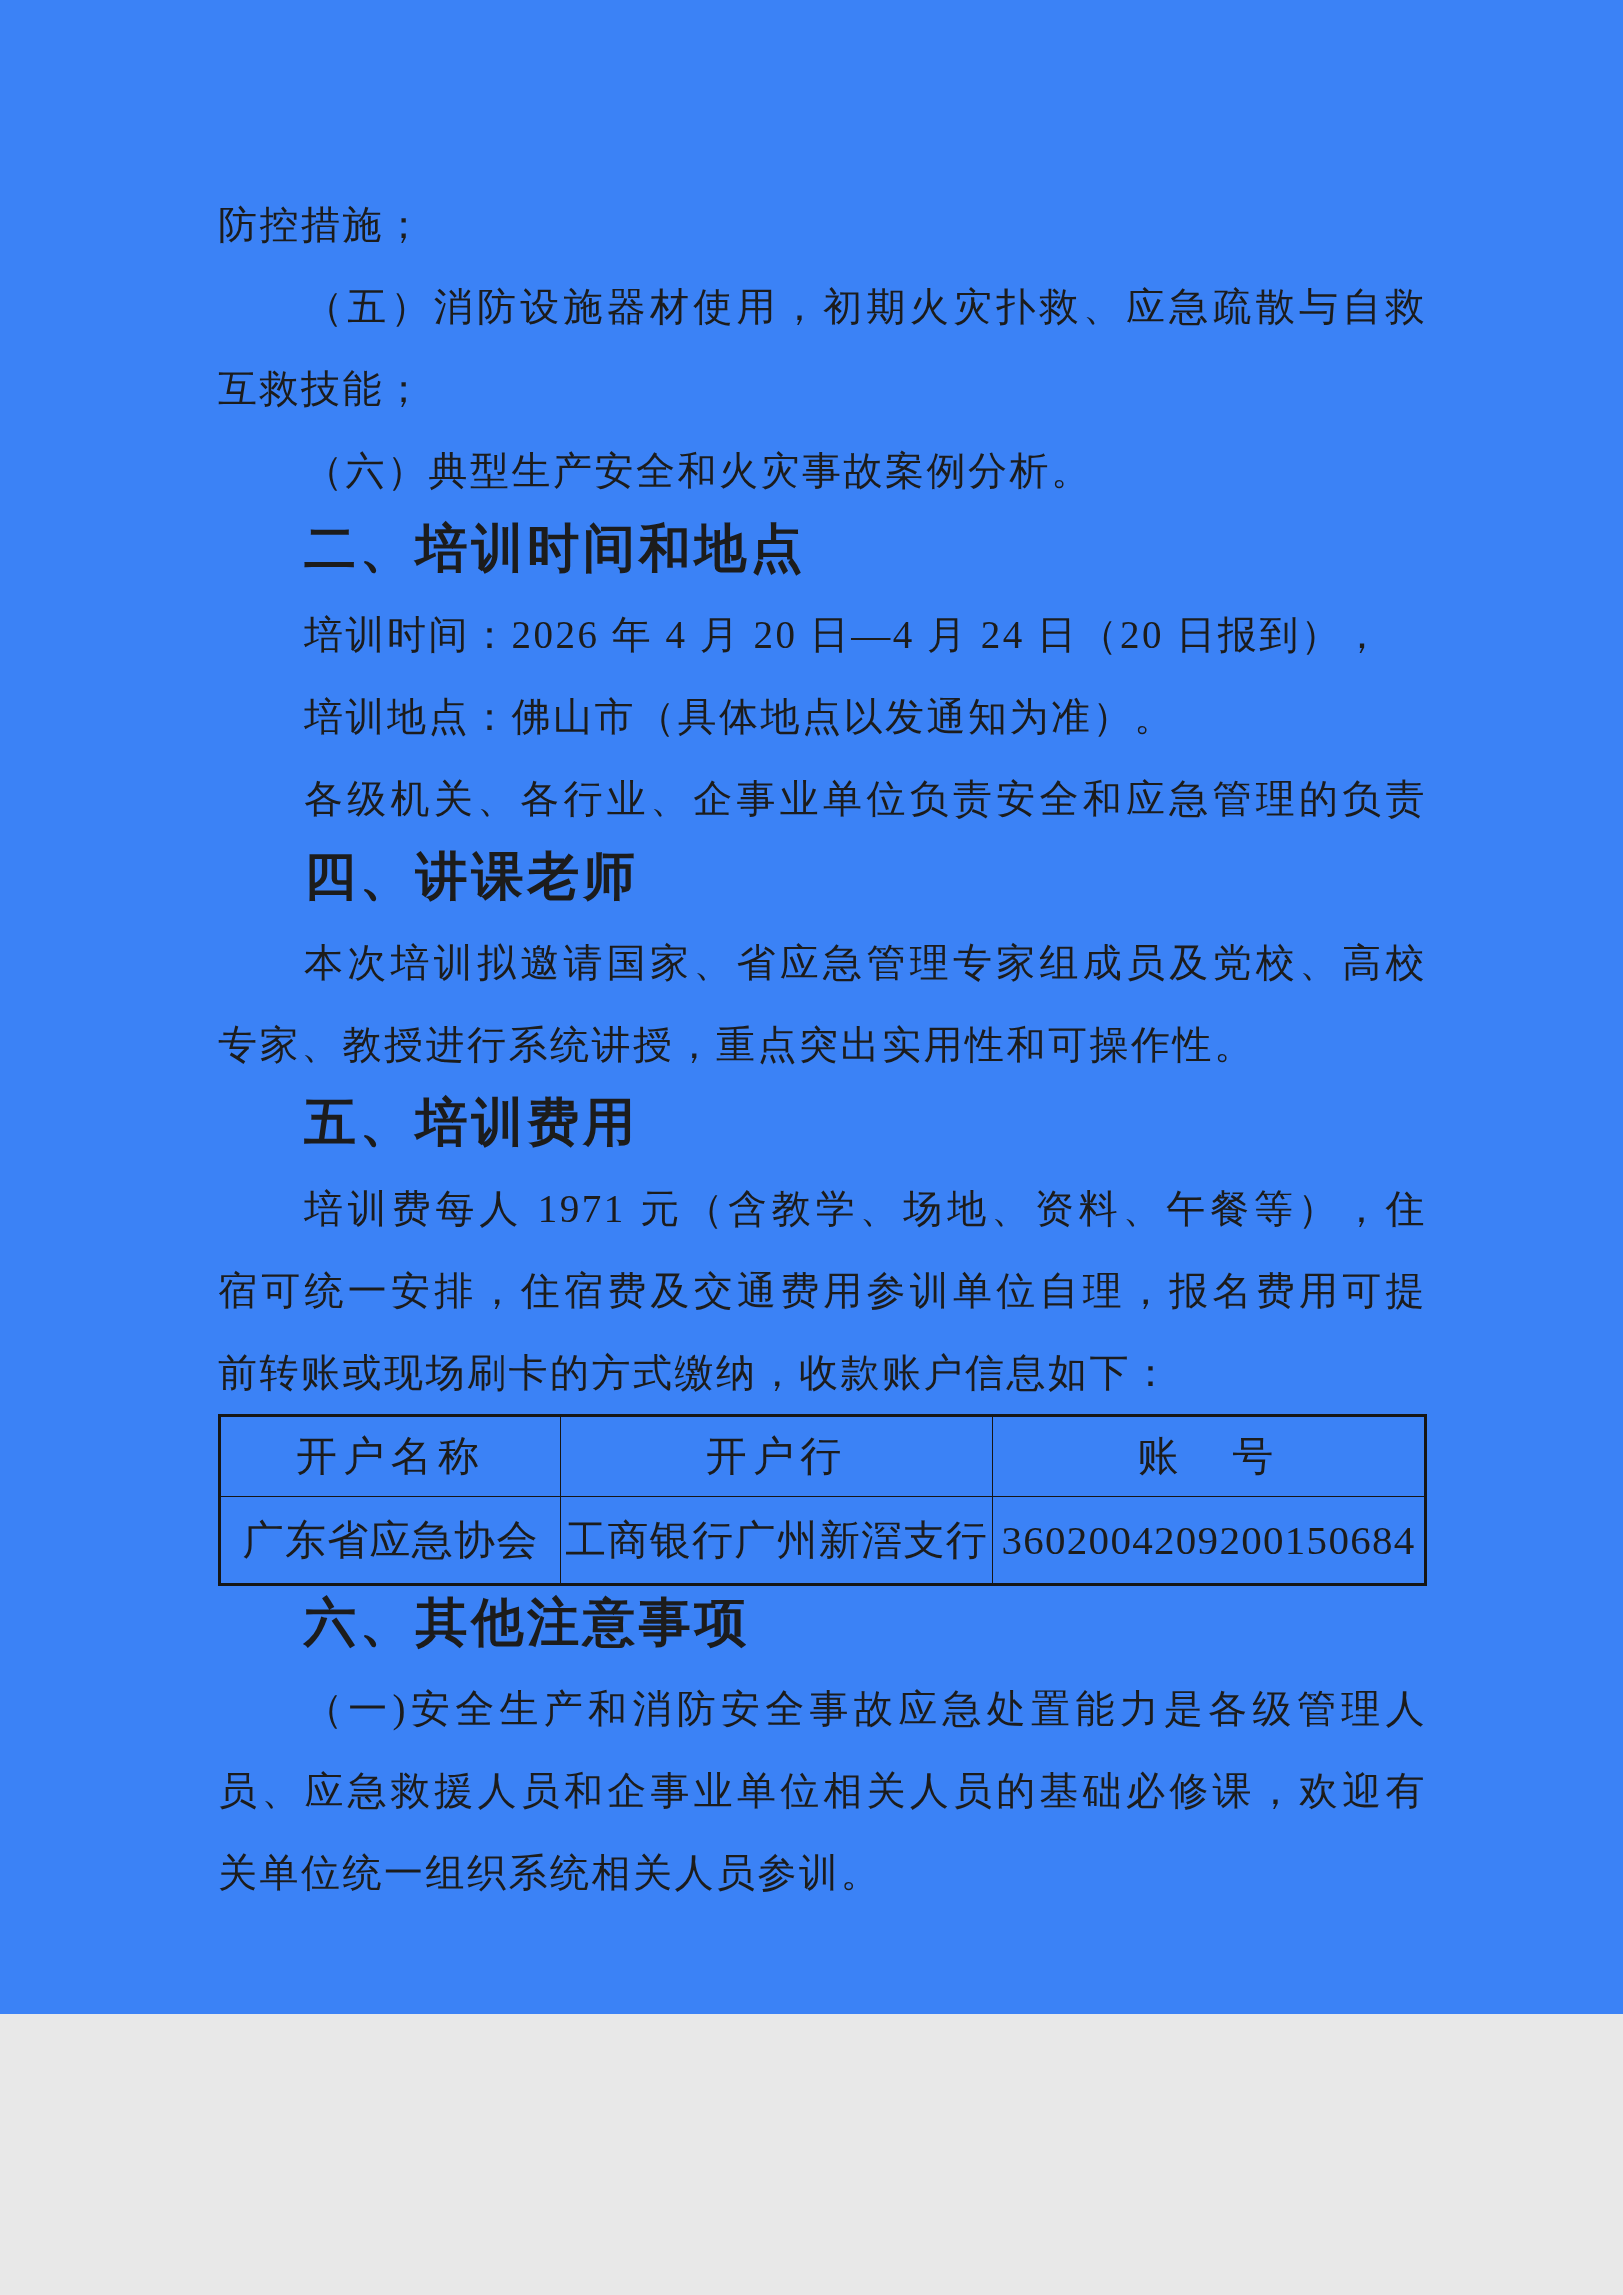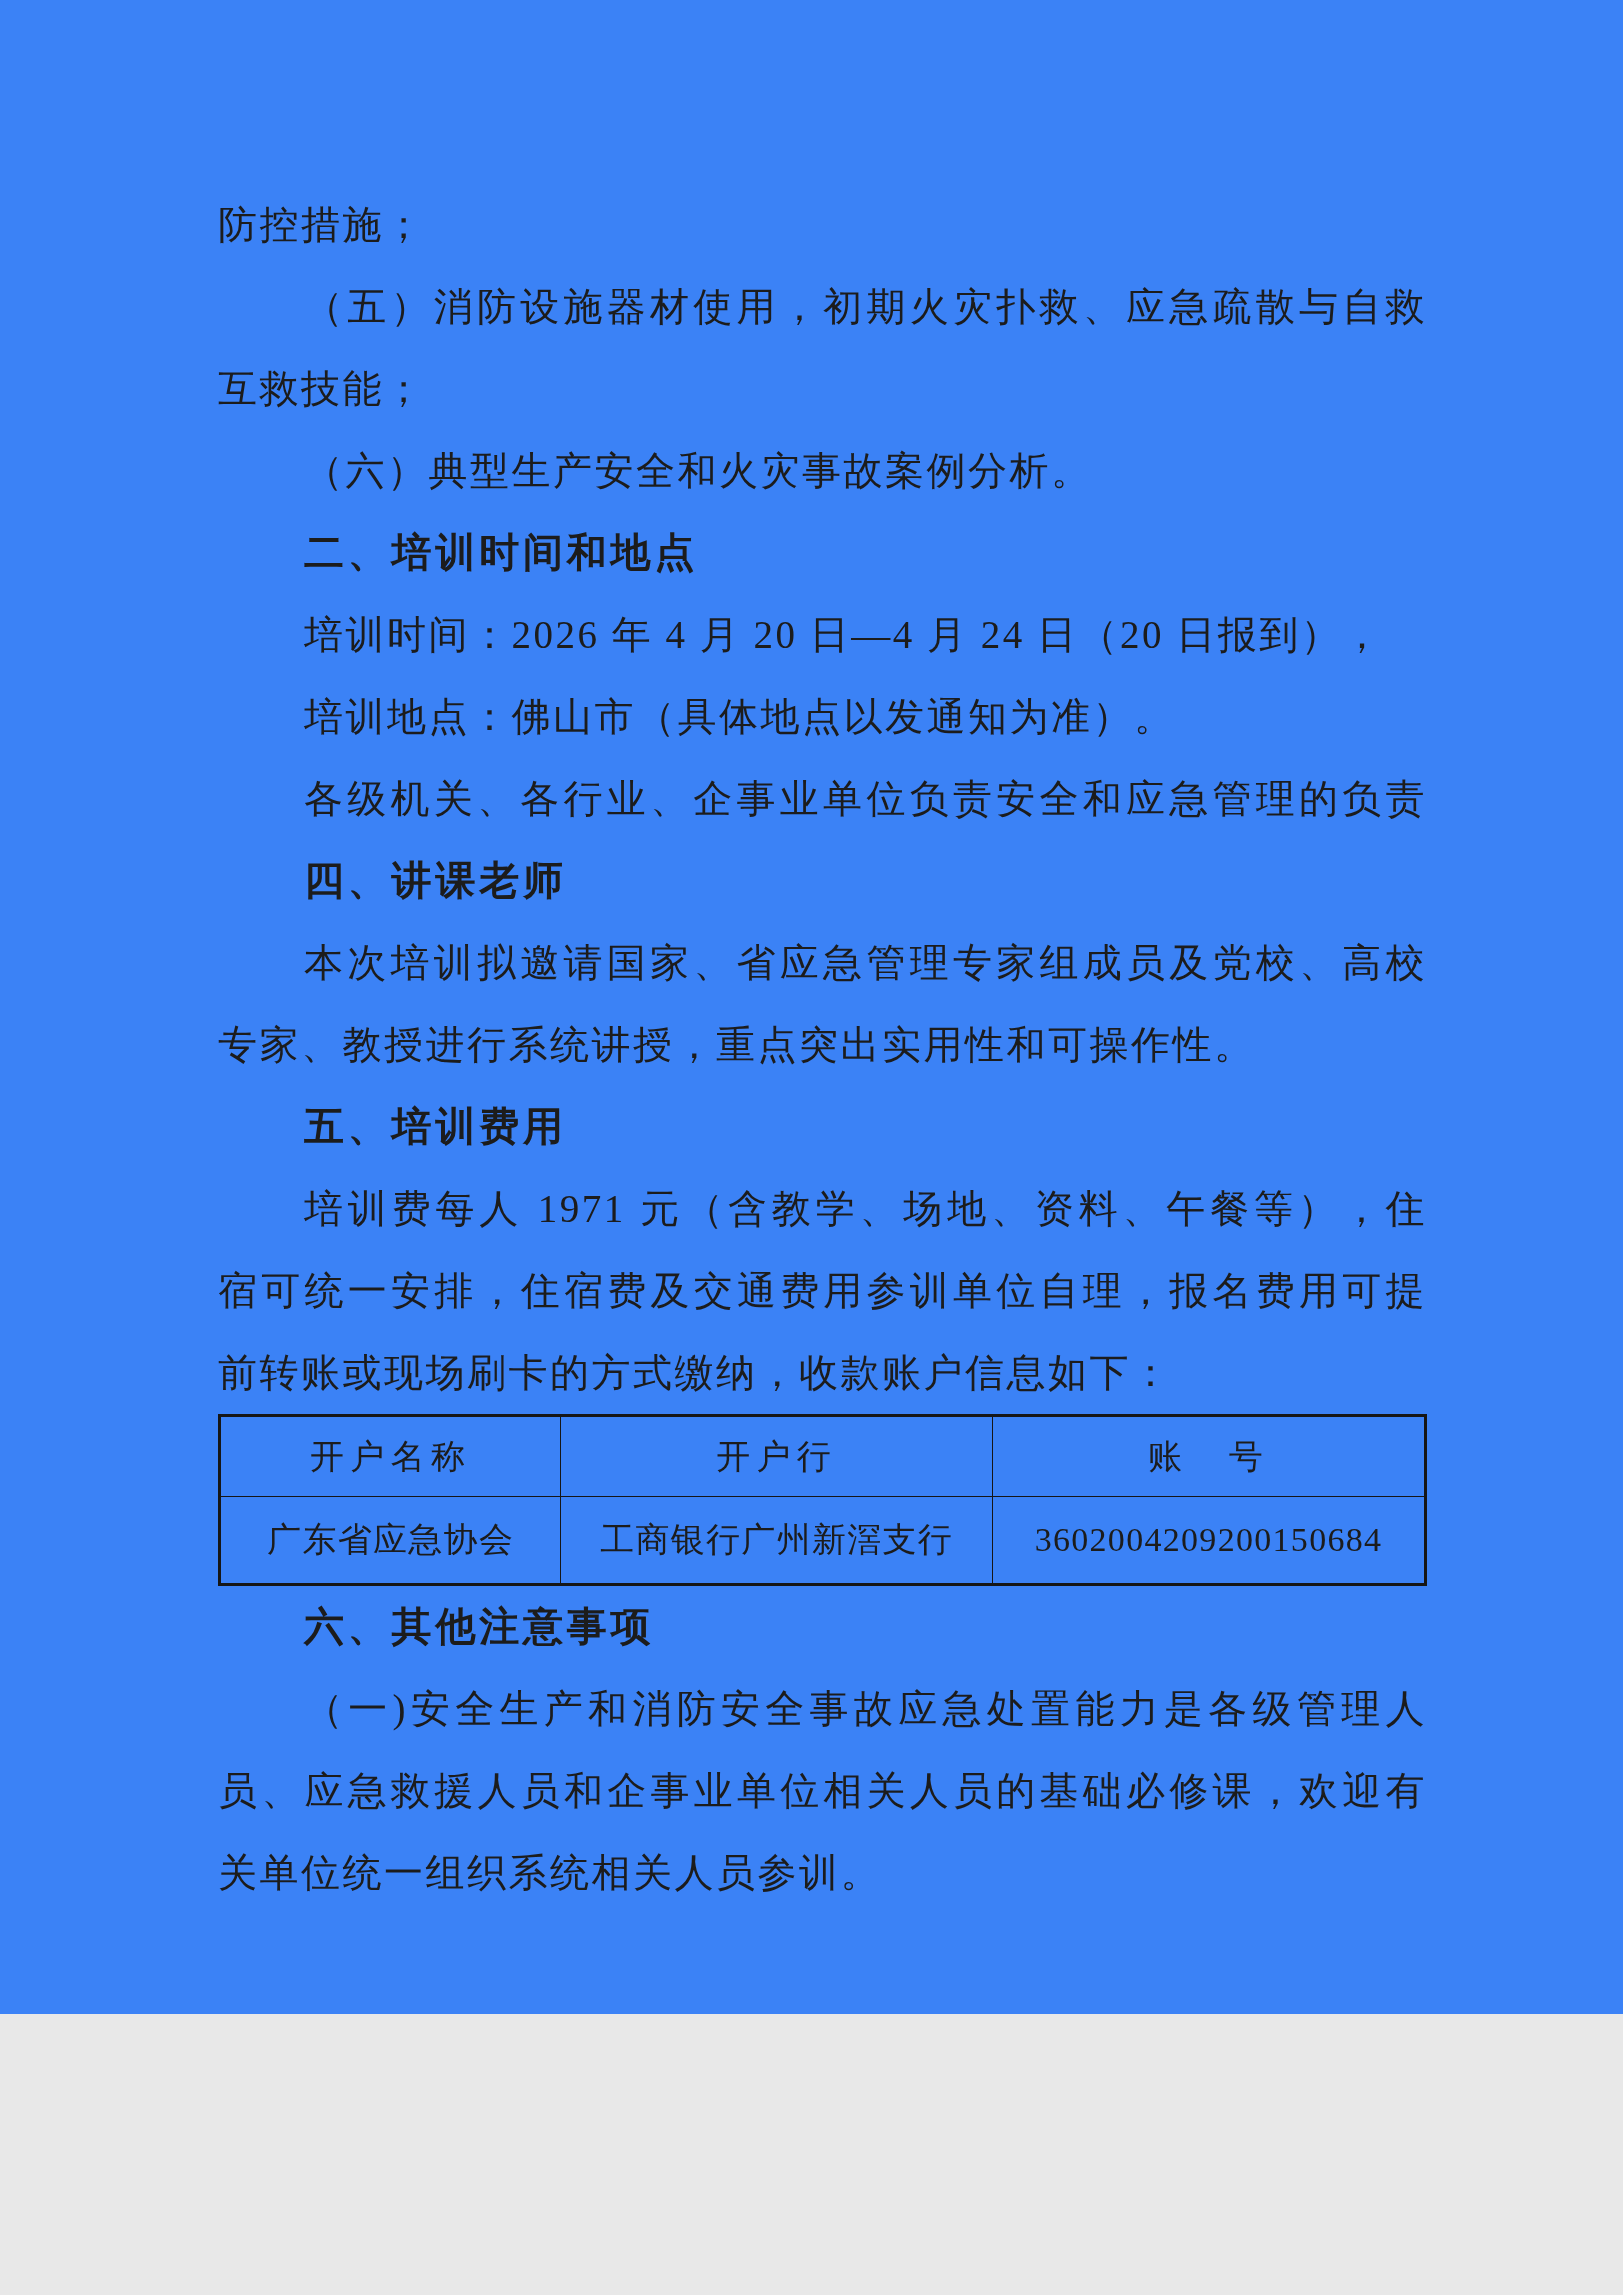--- a/index.html
+++ b/index.html
@@ -28,37 +28,37 @@
   }
   .line.ind{ text-indent:86px; }
   .line.just{
     white-space:normal;
     text-align:justify;
     text-align-last:justify;
     text-justify:inter-character;
     word-break:keep-all;
   }
   .line.head{
-    font-family:Liberation Serif, serif;
+    font-family:Liberation Mono, monospace;
     font-weight:700;
-    font-size:40px;
+    font-size:52px;
     letter-spacing:3.8px;
   }
   table.acct{
     width:100%;
     border-collapse:collapse;
     table-layout:fixed;
     border:3.2px solid #161616;
   }
   table.acct th, table.acct td{
     border:1.9px solid #161616;
     text-align:center;
     vertical-align:middle;
     font-weight:400;
-    font-size:34px;
+    font-size:41px;
     color:#1c1c1c;
     font-family:"Liberation Serif","DejaVu Serif",serif;
     overflow:hidden;
     white-space:nowrap;
   }
   table.acct th{ height:77px; letter-spacing:6.3px; }
   table.acct td{ height:84px; letter-spacing:1.3px; }
   col.c1{width:28.3%;} col.c2{width:35.8%;} col.c3{width:35.9%;}
   .pagenum{
     position:absolute;

